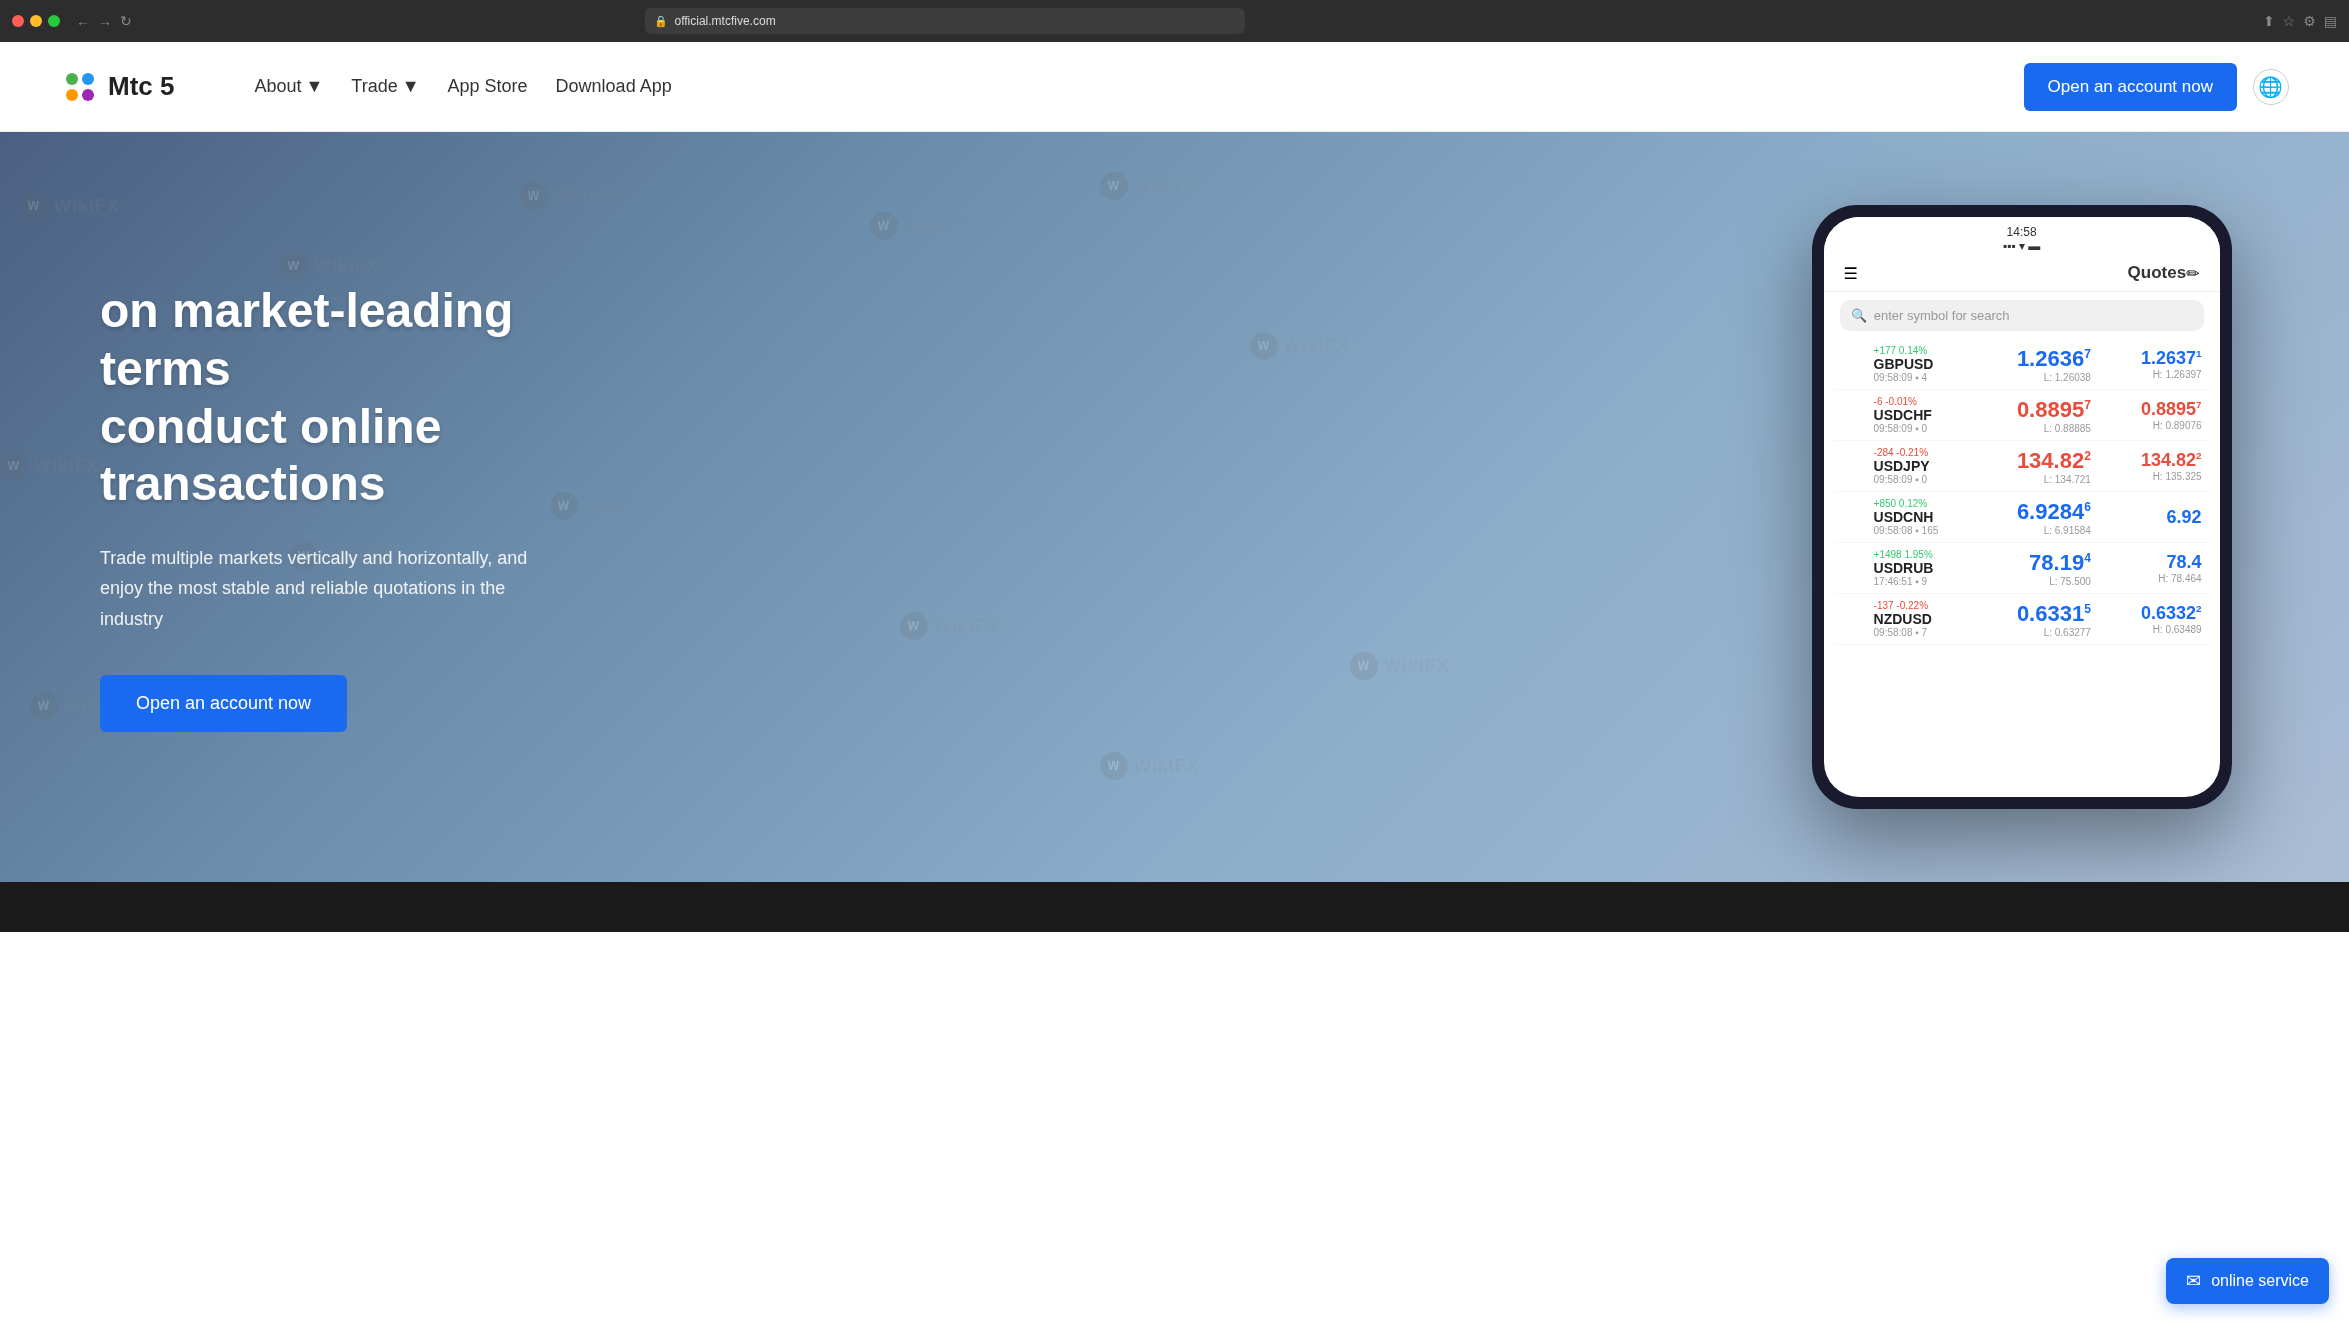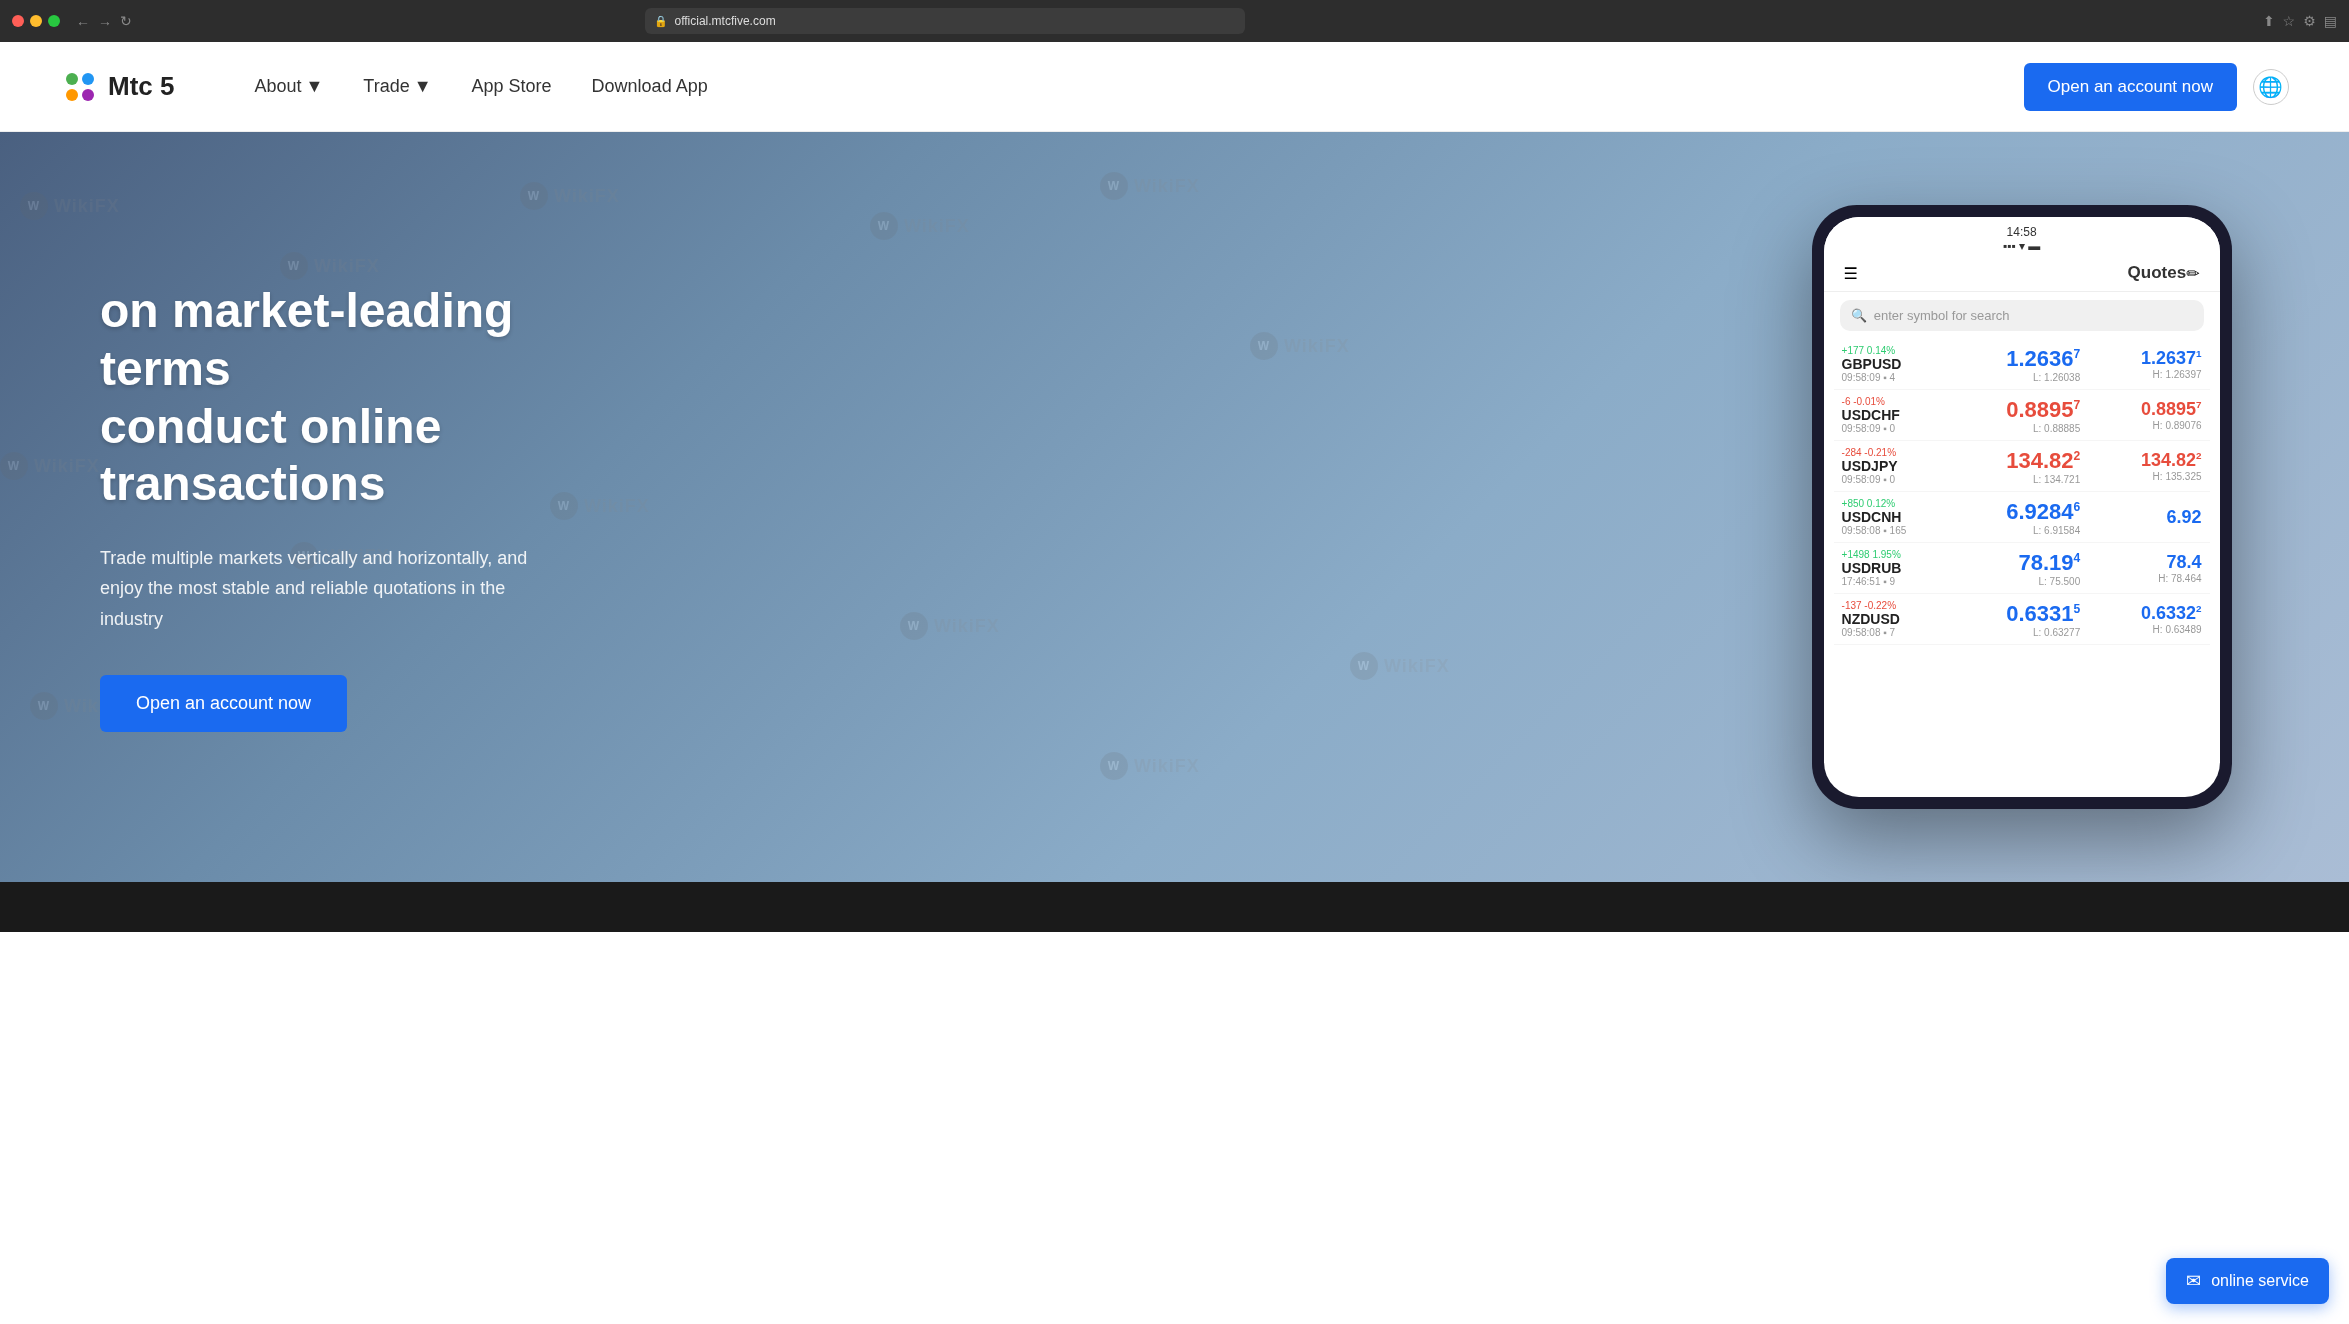--- a/index.html
+++ b/index.html
@@ -48,21 +48,21 @@
       border-bottom: 1px solid #eee;
       position: relative;
       z-index: 10;
     }
     .logo { display: flex; align-items: center; gap: 8px; margin-right: 80px; }
     .logo-icon {
       width: 40px;
       height: 40px;
     }
     .logo-text { font-size: 26px; font-weight: 600; color: #222; }
-    .nav-links { display: flex; align-items: center; gap: 40px; flex: 1; }
+    .nav-links { display: flex; align-items: center; gap: 28px; flex: 1; }
     .nav-item {
       font-size: 18px;
       color: #333;
       cursor: pointer;
       display: flex;
       align-items: center;
       gap: 4px;
       text-decoration: none;
     }
     .nav-actions { display: flex; align-items: center; gap: 16px; margin-left: auto; }
@@ -216,21 +216,21 @@
       font-size: 13px;
     }
     .quote-table { padding: 0 10px; }
     .quote-row {
       display: flex;
       align-items: center;
       padding: 6px 8px;
       border-bottom: 1px solid #f5f5f5;
       gap: 4px;
     }
-    .quote-left { flex: 1; }
+    .quote-left { flex: 1; margin-left: 32px; }
     .quote-symbol { font-size: 14px; font-weight: 600; color: #222; }
     .quote-time { font-size: 10px; color: #999; }
     .quote-change-neg { font-size: 10px; color: #e74c3c; }
     .quote-change-green { font-size: 10px; color: #2ecc71; }
     .quote-mid { flex: 1; text-align: right; }
     .quote-price-blue { font-size: 22px; font-weight: 700; color: #1a6af0; }
     .quote-price-red { font-size: 22px; font-weight: 700; color: #e74c3c; }
     .quote-low { font-size: 10px; color: #999; }
     .quote-right { flex: 1; text-align: right; }
     .quote-price-blue-sm { font-size: 18px; font-weight: 700; color: #1a6af0; }

